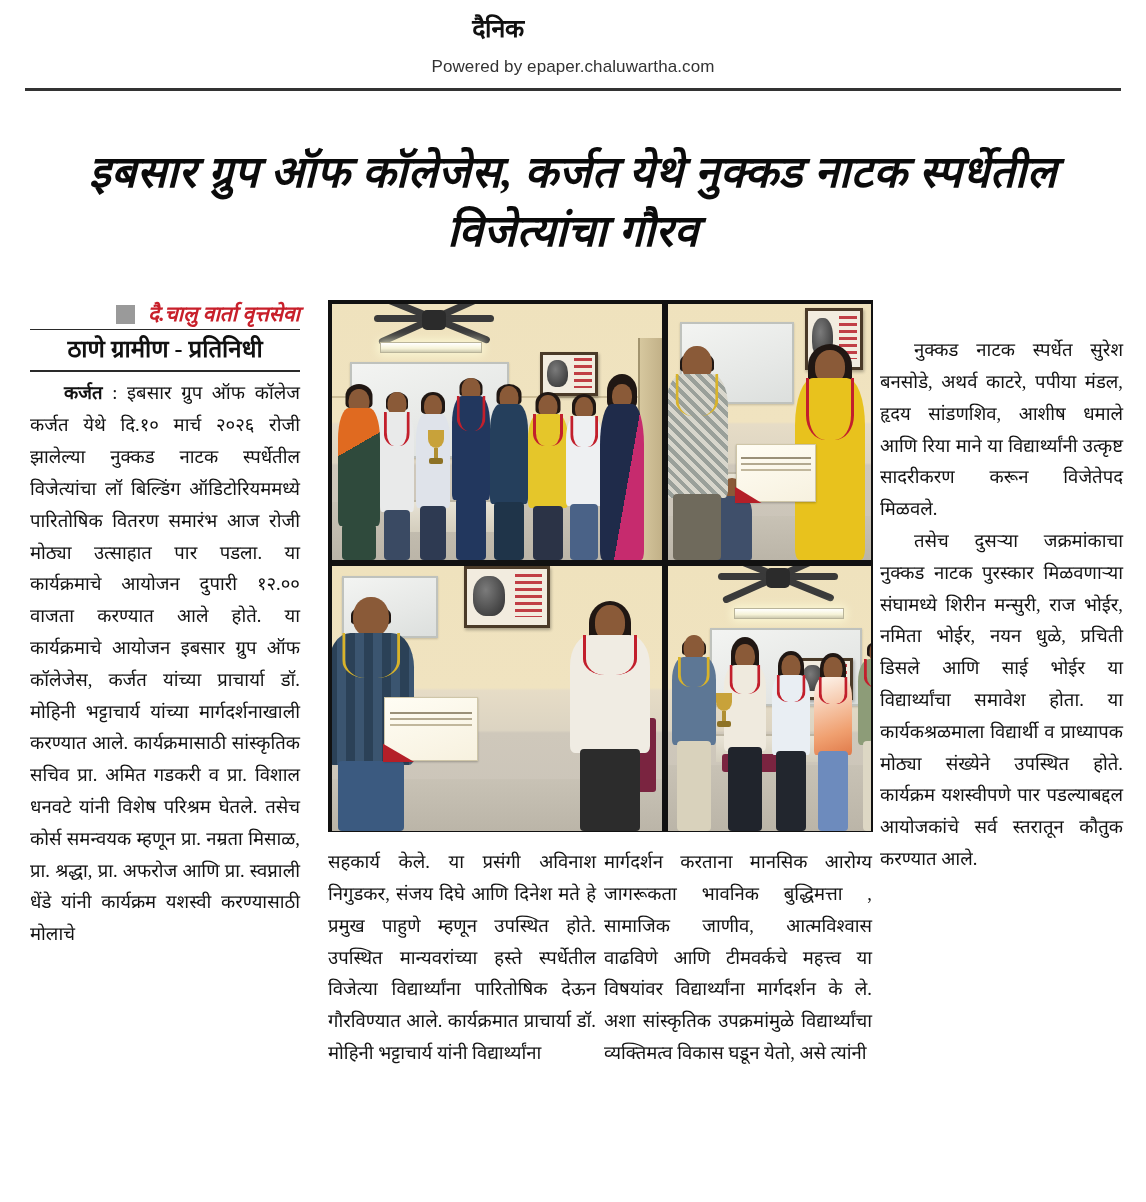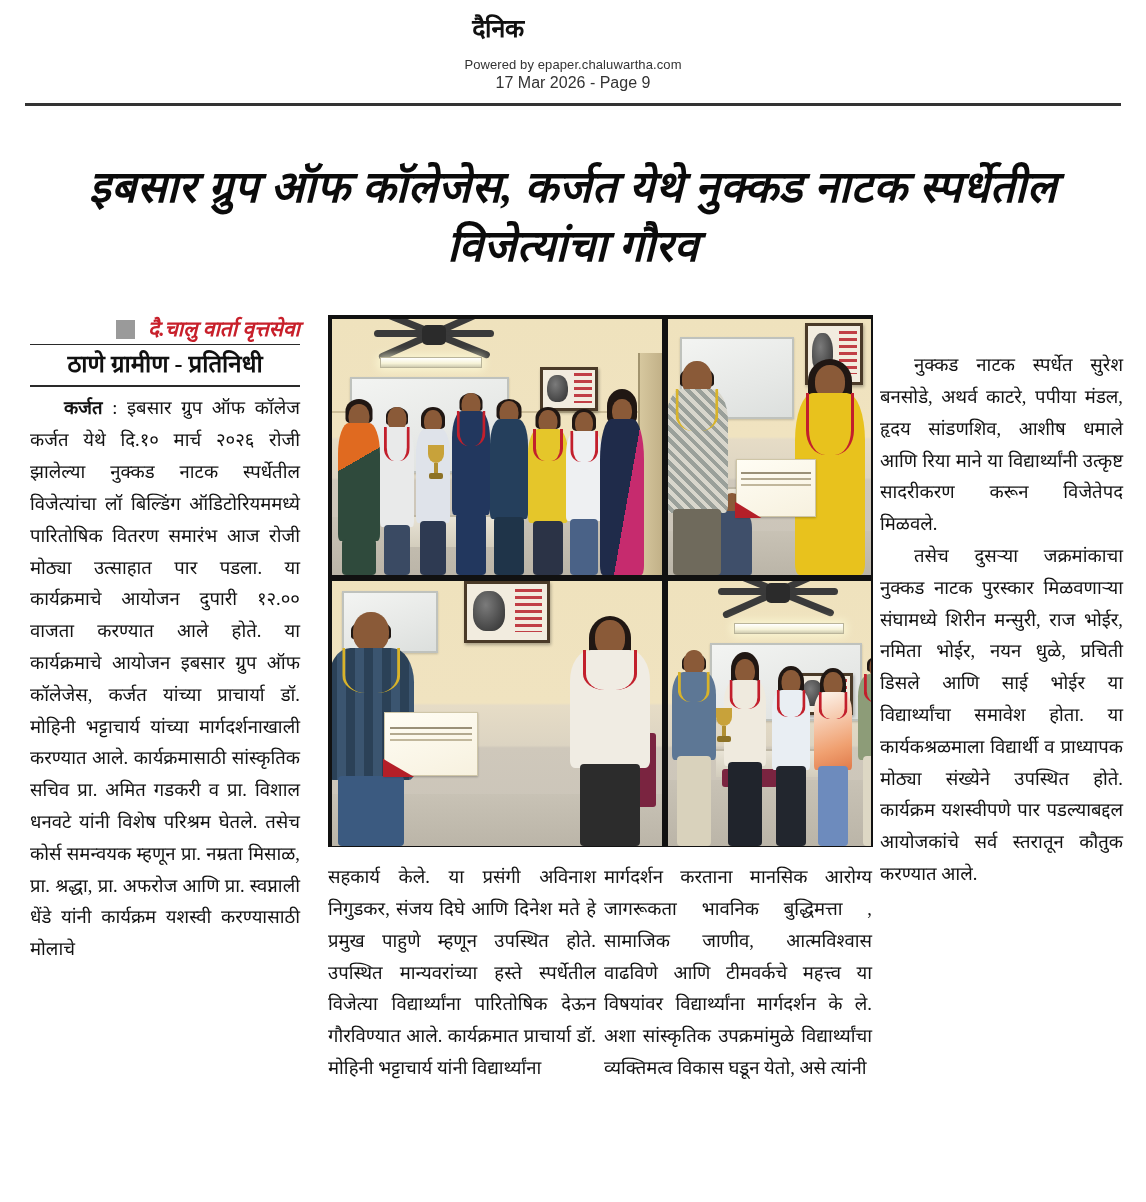--- a/index.html
+++ b/index.html
@@ -34,21 +34,21 @@
     font-family: "Liberation Sans", sans-serif;
     font-weight: bold;
     font-size: 86px;
     line-height: 1.05;
     color: #E0202B;
     letter-spacing: 2px;
     margin-top: -4px;
   }
   .masthead-powered {
     font-family: "Liberation Sans", sans-serif;
-    font-size: 13px;
+    font-size: 17px;
     color: #333333;
     margin-top: 16px;
     letter-spacing: 0.1px;
   }
   .masthead-date {
     font-family: "Liberation Sans", sans-serif;
     font-size: 16px;
     color: #333333;
     margin-top: 2px;
   }
@@ -304,21 +304,20 @@
     background: #7a2440;
     border-radius: 3px;
   }
 </style>
 </head>
 <body>
 
 <div class="masthead">
   <div class="masthead-kicker">दैनिक</div>
   <div class="masthead-powered">Powered by epaper.chaluwartha.com</div>
-  <div class="masthead-date">17 Mar 2026 - Page 9</div>
 </div>
 <hr class="rule-top">
 
 <h1 class="headline">इबसार ग्रुप ऑफ कॉलेजेस, कर्जत येथे नुक्कड नाटक स्पर्धेतील विजेत्यांचा गौरव</h1>
 
 <div class="article">
 
   <div class="col col-1">
 
     <div class="byline-block">

